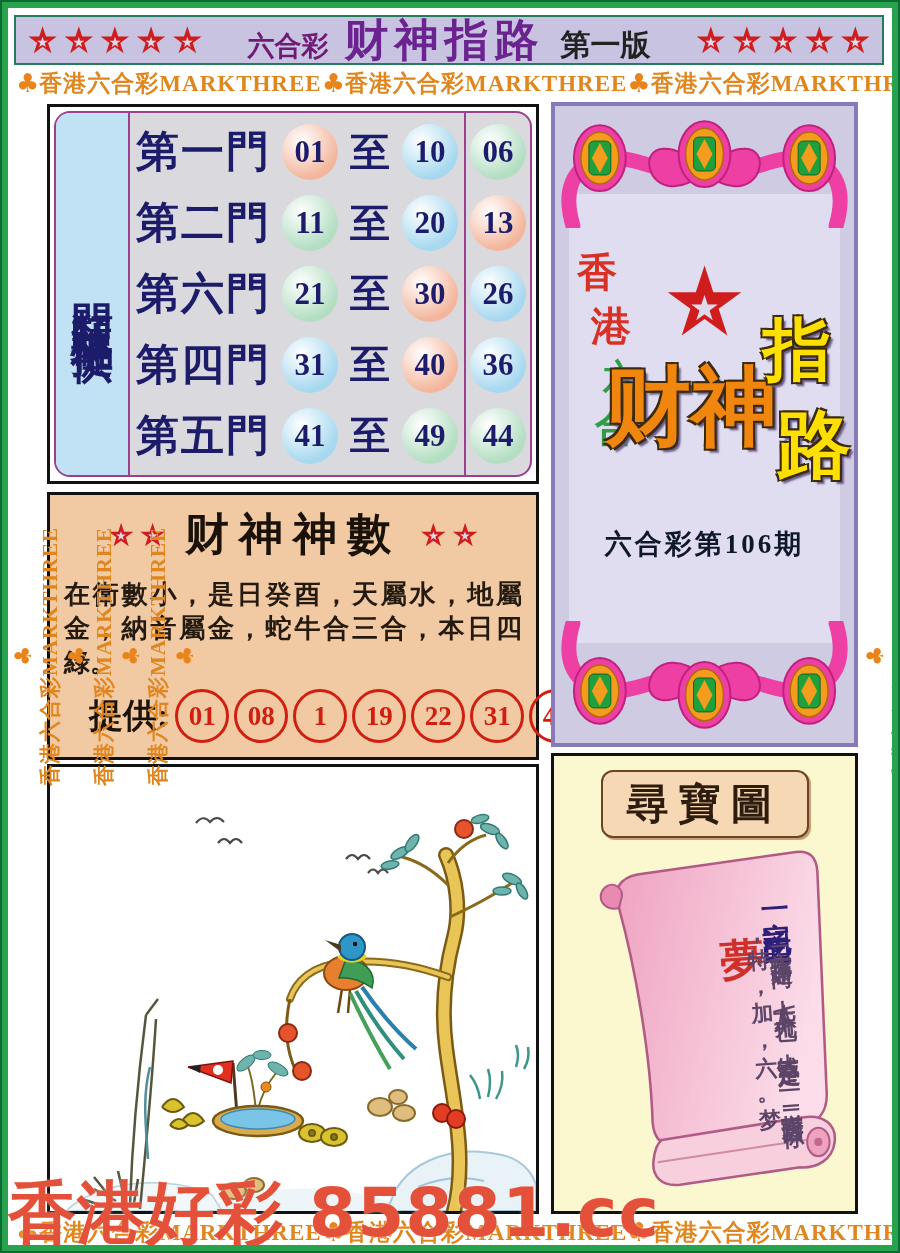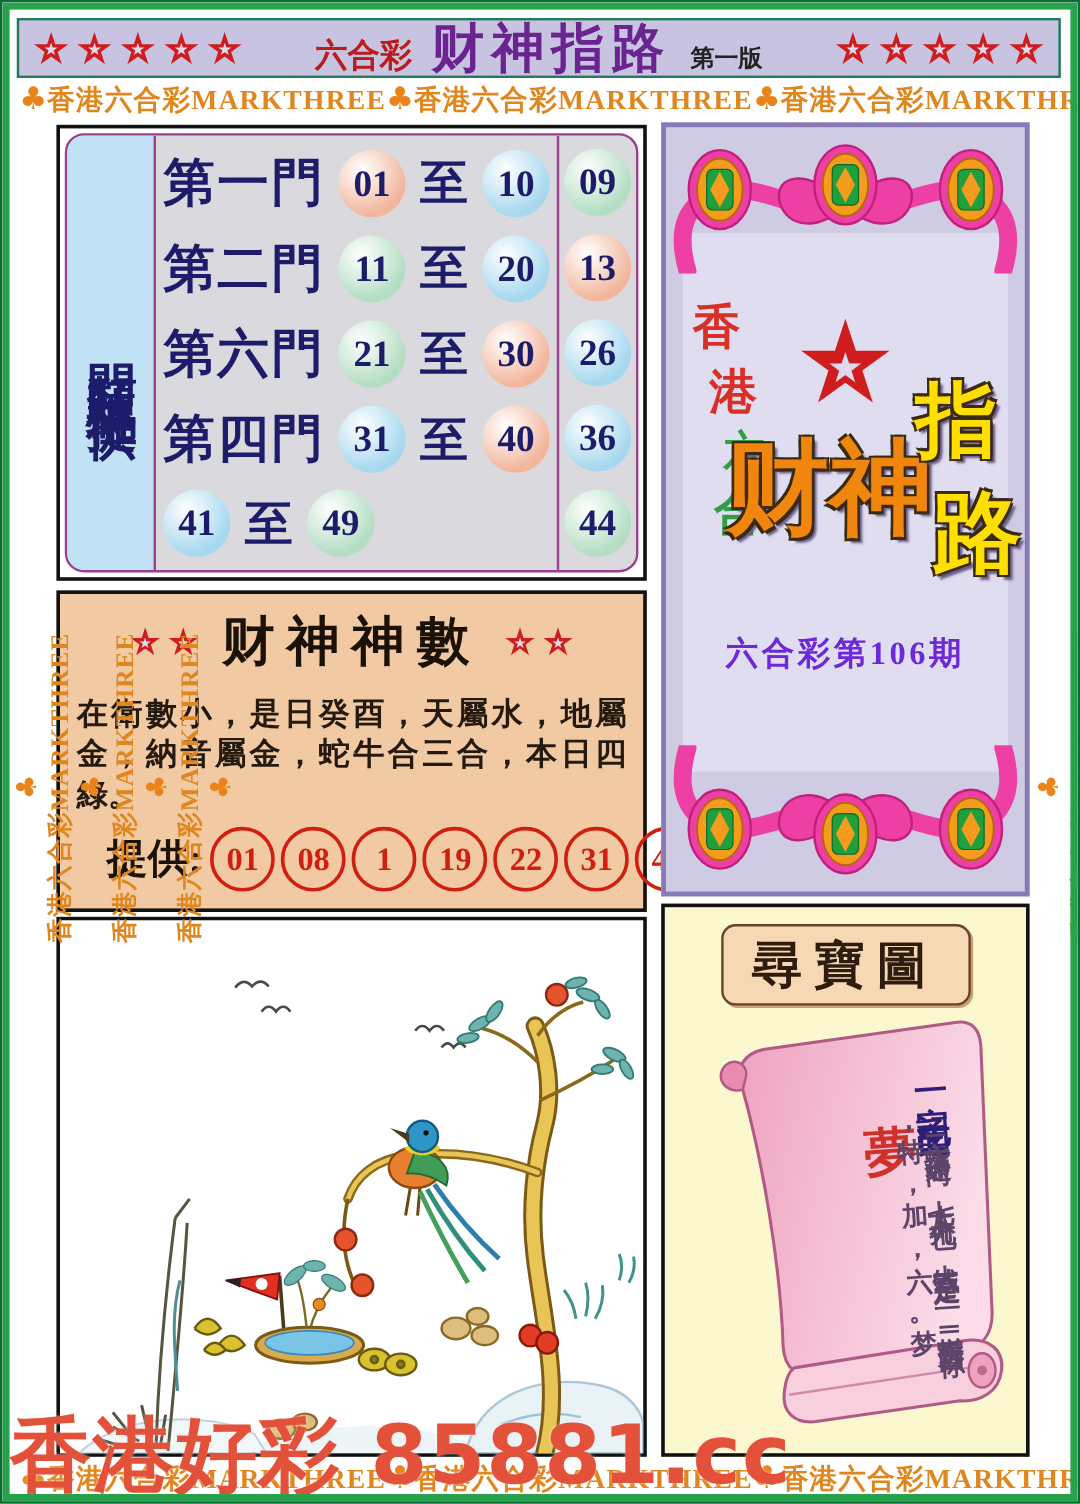--- a/index.html
+++ b/index.html
@@ -10,23 +10,23 @@
 
   
   .header-band{position:absolute;left:12px;top:13px;width:870px;height:50px;
     background:#c7c3e0;border:2px solid #257a5e;box-sizing:border-box;
     display:flex;align-items:center;justify-content:space-between;padding:0 10px;z-index:5;}
   .hstars{display:flex;gap:3px;}
   .star{position:relative;display:inline-block;color:#cf1d1d;line-height:1;font-family:"DejaVu Sans",sans-serif;}
   .star .in{position:absolute;left:50%;top:55%;transform:translate(-50%,-50%);font-size:38%;color:#ded9ec;}
   .header-band .star{font-size:37px;}
   .h-title-group{display:flex;align-items:baseline;gap:16px;}
-  .h-lottery{font-size:27px;font-weight:bold;color:#b91c1c;}
+  .h-lottery{font-size:27px;font-weight:bold;color:#701a75;}
   .h-title{font-size:44px;font-weight:bold;color:#6b2390;letter-spacing:6px;}
-  .h-edition{font-size:20px;font-weight:bold;color:#222;}
+  .h-edition{font-size:30px;font-weight:bold;color:#222;}
 
   
   .strip{position:absolute;display:flex;align-items:center;justify-content:space-between;
     color:#e0861e;font-weight:bold;z-index:5;}
   .strip .seg{white-space:nowrap;font-size:23px;letter-spacing:1px;}
   .strip .clover{color:#e8841a;font-size:26px;font-family:"DejaVu Sans",sans-serif;}
   .strip-top{left:12px;top:65px;width:870px;height:32px;padding:0 2px;box-sizing:border-box;}
   .strip-bottom{left:12px;top:1214px;width:870px;height:32px;padding:0 2px;box-sizing:border-box;}
   .strip-v{flex-direction:column;writing-mode:vertical-rl;text-orientation:sideways;transform:rotate(180deg);}
   .strip-left{left:8px;top:98px;width:32px;height:1112px;}
@@ -84,21 +84,21 @@
   .poster-side span{font-size:40px;font-weight:bold;line-height:1.35;}
   .poster-side span:nth-child(2){transform:translateX(14px);}
   .poster-side span:nth-child(3){transform:translateX(26px);font-size:34px;}
   .poster-side span:nth-child(4){transform:translateX(18px);}
   .big-outline{font-weight:bold;line-height:1;
     text-shadow:2px 2px 0 #3a2a10,-2px 2px 0 #3a2a10,2px -2px 0 #3a2a10,-2px -2px 0 #3a2a10,4px 4px 2px #6a5a8a;}
   .poster-main{position:absolute;left:50px;top:258px;font-size:86px;color:#f0860e;letter-spacing:0;}
   .poster-zhi{position:absolute;left:208px;top:210px;font-size:68px;color:#ffdf00;}
   .poster-lu{position:absolute;left:222px;top:302px;font-size:74px;color:#ffdf00;}
   .poster-issue{position:absolute;left:0;right:0;top:420px;text-align:center;
-    font-size:27px;font-weight:bold;color:#6d28d9;letter-spacing:3px;}
+    font-size:27px;font-weight:bold;color:#0f172a;letter-spacing:3px;}
 
   
   .treasure{position:absolute;left:549px;top:751px;width:307px;height:461px;
     border:3px solid #111;background:#fbf7cf;box-sizing:border-box;z-index:3;}
   .treasure-title{margin:14px auto 0;width:max-content;padding:4px 24px;background:#f6d8b4;
     border:2px solid #6a4424;border-radius:12px;font-size:42px;font-weight:bold;
     color:#2e1c0e;letter-spacing:10px;box-shadow:2px 2px 0 #c9a075;}
   .scroll-wrap{position:relative;width:100%;height:372px;margin-top:4px;}
   .scroll-wrap svg{position:absolute;left:6px;top:0;width:295px;height:372px;}
   .scroll-text{position:absolute;left:76px;top:56px;width:170px;height:250px;
@@ -192,27 +192,28 @@
             <span class="g-to">至</span>
             <div class="ball" style="background: radial-gradient(circle at 35% 30%, rgb(255, 255, 255) 0%, rgb(243, 182, 156) 70%);">30</div>
           </div>
           <div class="gate-row">
             <span class="g-label">第四門</span>
             <div class="ball" style="background: radial-gradient(circle at 35% 30%, rgb(255, 255, 255) 0%, rgb(166, 216, 239) 70%);">31</div>
             <span class="g-to">至</span>
             <div class="ball" style="background: radial-gradient(circle at 35% 30%, rgb(255, 255, 255) 0%, rgb(243, 182, 156) 70%);">40</div>
           </div>
           <div class="gate-row">
+            <span class="g-label">第五門</span>
             <div class="ball" style="background: radial-gradient(circle at 35% 30%, rgb(255, 255, 255) 0%, rgb(166, 216, 239) 70%);">41</div>
             <span class="g-to">至</span>
             <div class="ball" style="background: radial-gradient(circle at 35% 30%, rgb(255, 255, 255) 0%, rgb(179, 222, 194) 70%); text-align: right;">49</div>
           </div>
         </div>
       <div class="gate-hot">
-          <div class="ball" style="background: radial-gradient(circle at 35% 30%, rgb(255, 255, 255) 0%, rgb(179, 222, 194) 70%);">09</div>
+          <div class="ball" style="background: radial-gradient(circle at 35% 30%, rgb(255, 255, 255) 0%, rgb(179, 222, 194) 70%);">06</div>
           <div class="ball" style="background: radial-gradient(circle at 35% 30%, rgb(255, 255, 255) 0%, rgb(243, 182, 156) 70%);">13</div>
           <div class="ball" style="background: radial-gradient(circle at 35% 30%, rgb(255, 255, 255) 0%, rgb(166, 216, 239) 70%);">26</div>
           <div class="ball" style="background: radial-gradient(circle at 35% 30%, rgb(255, 255, 255) 0%, rgb(166, 216, 239) 70%);">36</div>
           <div class="ball" style="background: radial-gradient(circle at 35% 30%, rgb(255, 255, 255) 0%, rgb(179, 222, 194) 70%);">44</div>
         </div>
     </div>
   </div>
 
   <div class="shen-box">
     <div class="shen-title-row">

